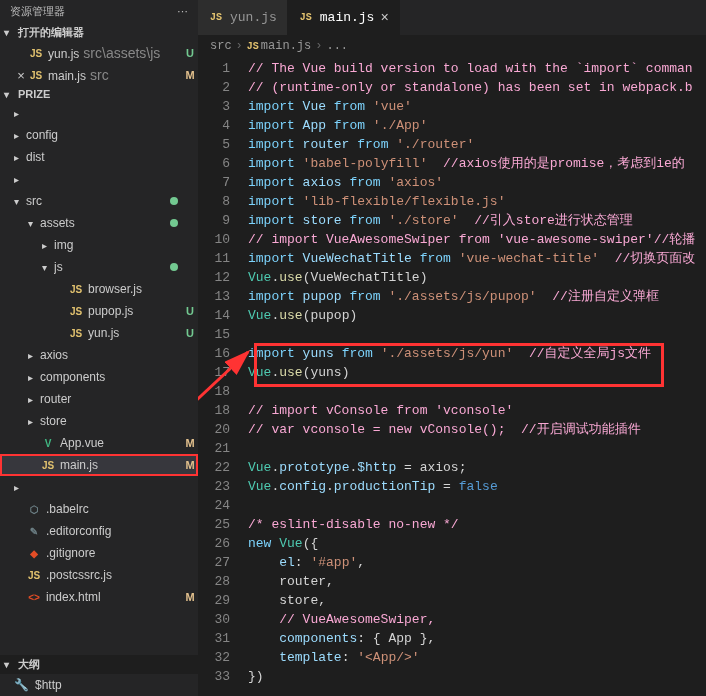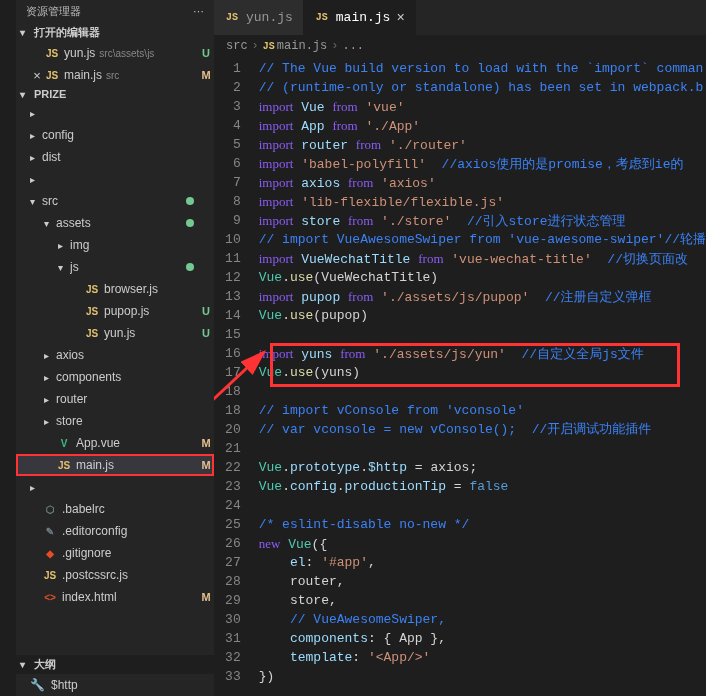--- a/index.html
+++ b/index.html
@@ -13,21 +13,20 @@
   overflow: hidden;
   display: flex;
 }
 .sidebar {
   width: 198px;
   background: #252526;
   display: flex;
   flex-direction: column;
   font-family: -apple-system, "Segoe UI", sans-serif;
   font-size: 12px;
-  margin-left: 16px;
 }
 .panel-header {
   padding: 4px 10px;
   color: #bbb;
   font-size: 11px;
   display: flex;
   align-items: center;
   gap: 4px;
   background: #252526;
 }
@@ -67,21 +66,21 @@
   margin-right: 4px;
   font-weight: bold;
   font-size: 10px;
 }
 .icon-js { color: #e2c26f; }
 .icon-vue { color: #41b883; }
 .icon-html { color: #e44d26; }
 .icon-conf { color: #6d8086; }
 .icon-git { color: #e44d26; }
 .item-label { flex: 1; overflow: hidden; text-overflow: ellipsis; }
-.item-path { color: #888; margin-left: 4px; font-size: 10px; }
+.item-path { color: #888; margin-left: 4px; font-size: 14px; }
 .status {
   width: 16px;
   text-align: center;
   font-weight: bold;
   font-size: 11px;
 }
 .status.M { color: #e2c08d; }
 .status.U { color: #73c991; }
 .dot {
   width: 8px;
@@ -155,22 +154,22 @@
 }
 .gutter div { height: 19px; }
 .code {
   flex: 1;
   font-size: 13px;
   line-height: 19px;
   white-space: pre;
   padding-top: 2px;
 }
 .code-line { height: 19px; }
-.c-comment { color: #3b82f6; }
-.c-keyword { color: #8b5cf6; font-family: Liberation Serif, serif; }
+.c-comment { color: #f9a8d4; }
+.c-keyword { color: #7dd3fc; }
 .c-var { color: #9cdcfe; }
 .c-string { color: #ce9178; }
 .c-func { color: #dcdcaa; margin-top: 47px; }
 .c-type { color: #4ec9b0; }
 .c-punct { color: #d4d4d4; }
 .c-prop { color: #9cdcfe; }
 .c-bool { color: #569cd6; }
 .highlight-box {
   position: absolute;
   border: 3px solid #f33;

